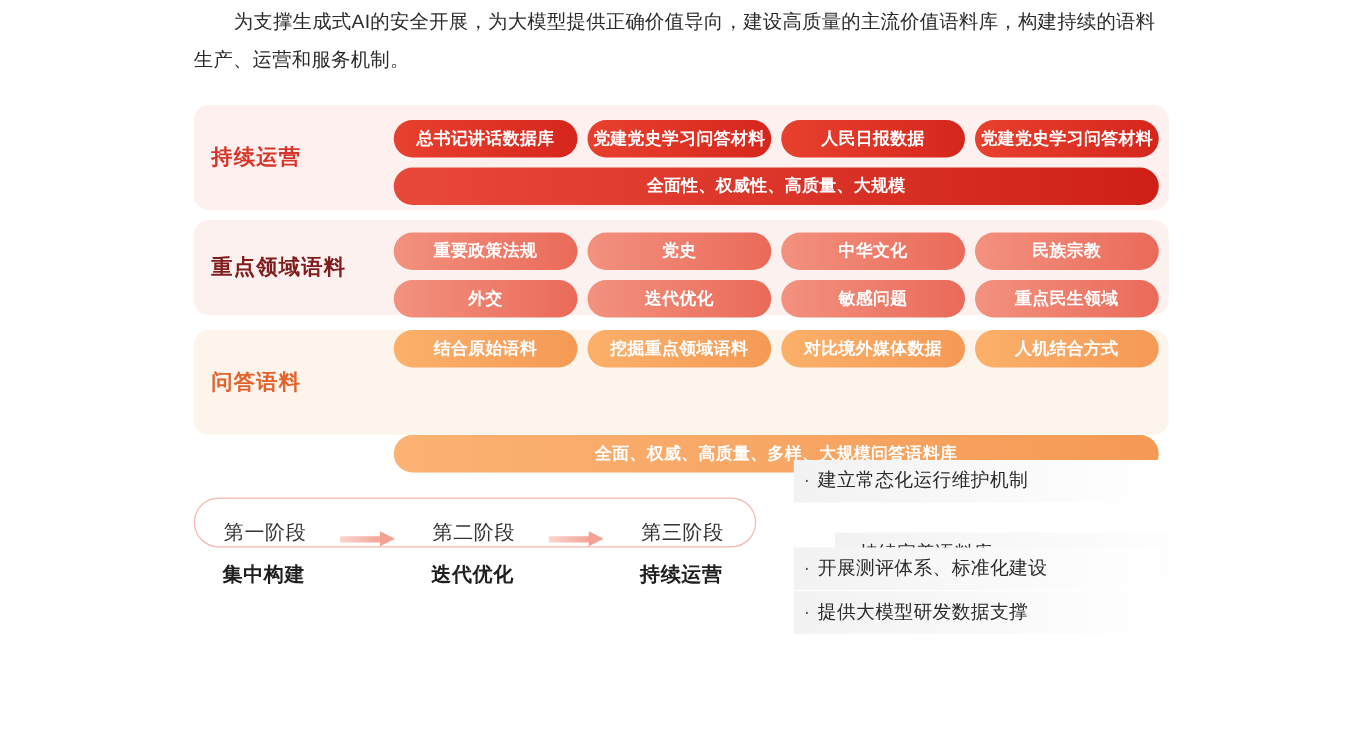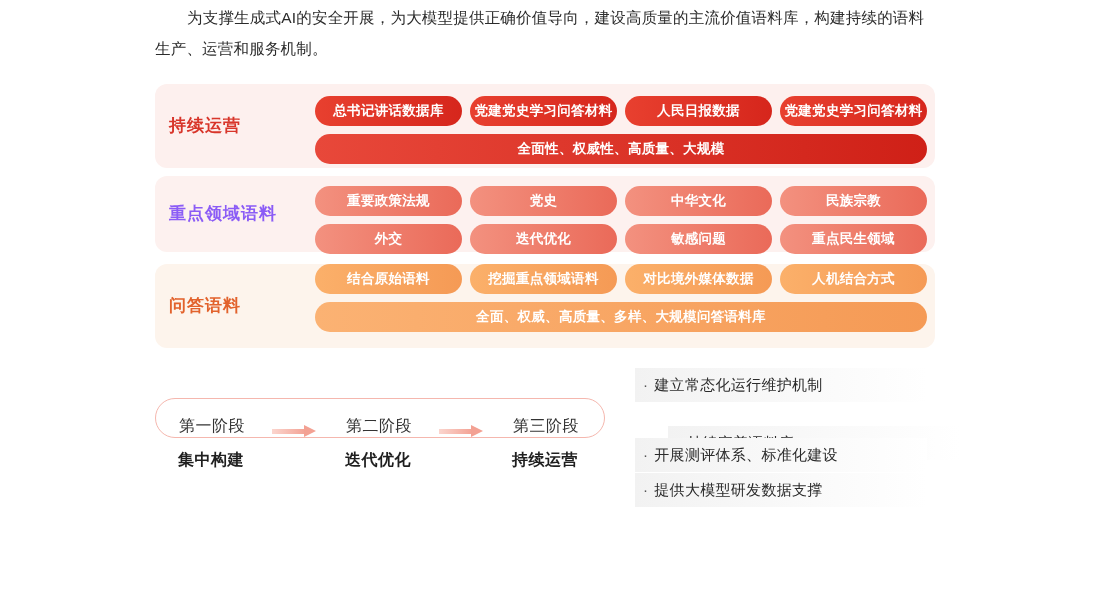--- a/index.html
+++ b/index.html
@@ -82,34 +82,34 @@
   #group1 .rowwrap { top: 12px; }
   #group1 .chip { background: linear-gradient(90deg,#e8402f,#d6261c); }
   #group1 .chip.wide { background: linear-gradient(90deg,#e8483a,#cf2017); }
 
   
   #group2 {
     top: 176px;
     height: 76px;
     background: #fdf1ef;
   }
-  #group2 .gtitle { top: 26px; color: #8b5cf6; }
+  #group2 .gtitle { top: 26px; color: #7f1d1d; }
   #group2 .rowwrap { top: 10px; }
   #group2 .chip { background: linear-gradient(90deg,#f3917f,#ea6a59); }
 
   
   #group3 {
     top: 264px;
     height: 84px;
     background: #fdf4ec;
   }
   #group3 .gtitle { top: 30px; color: #e2622c; }
   #group3 .rowwrap { top: 0; }
   #group3 .chip { background: linear-gradient(90deg,#fbb06a,#f59a55); }
-  #group3 .chip.wide { background: linear-gradient(90deg,#fbb273,#f59a55); }
+  #group3 .chip.wide { background: linear-gradient(90deg,#fbb273,#f59a55); margin-top: 46px; }
 
   
   #stages {
     position: absolute;
     left: 155px;
     top: 398px;
     width: 450px;
     height: 40px;
     border: 1.5px solid #f5b7ae;
     border-radius: 20px;

